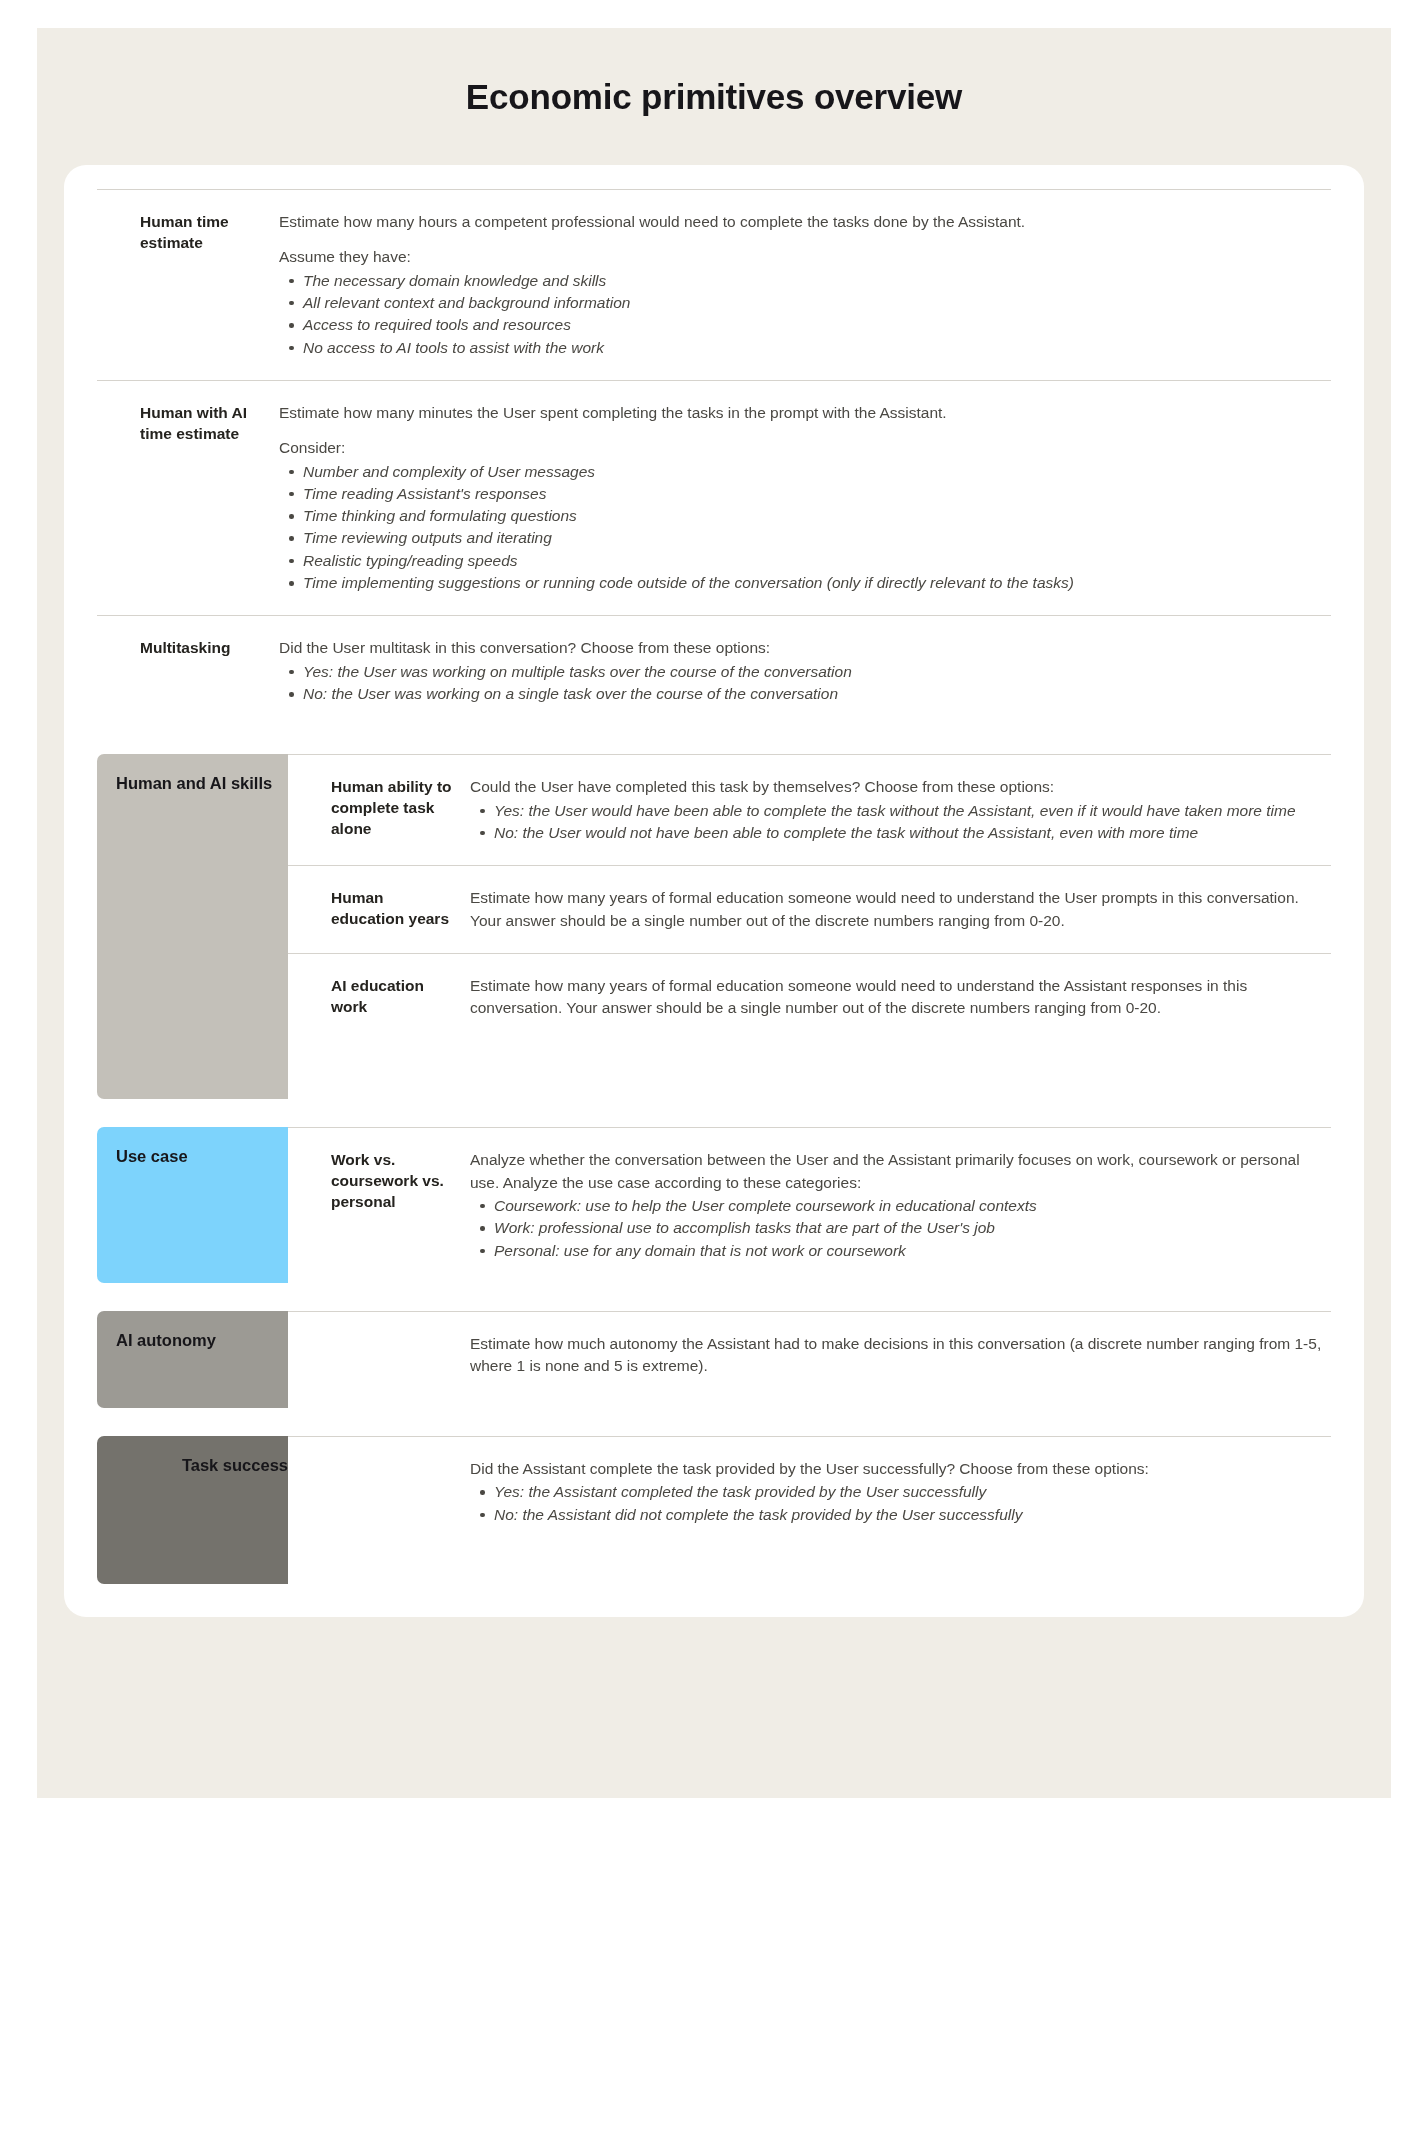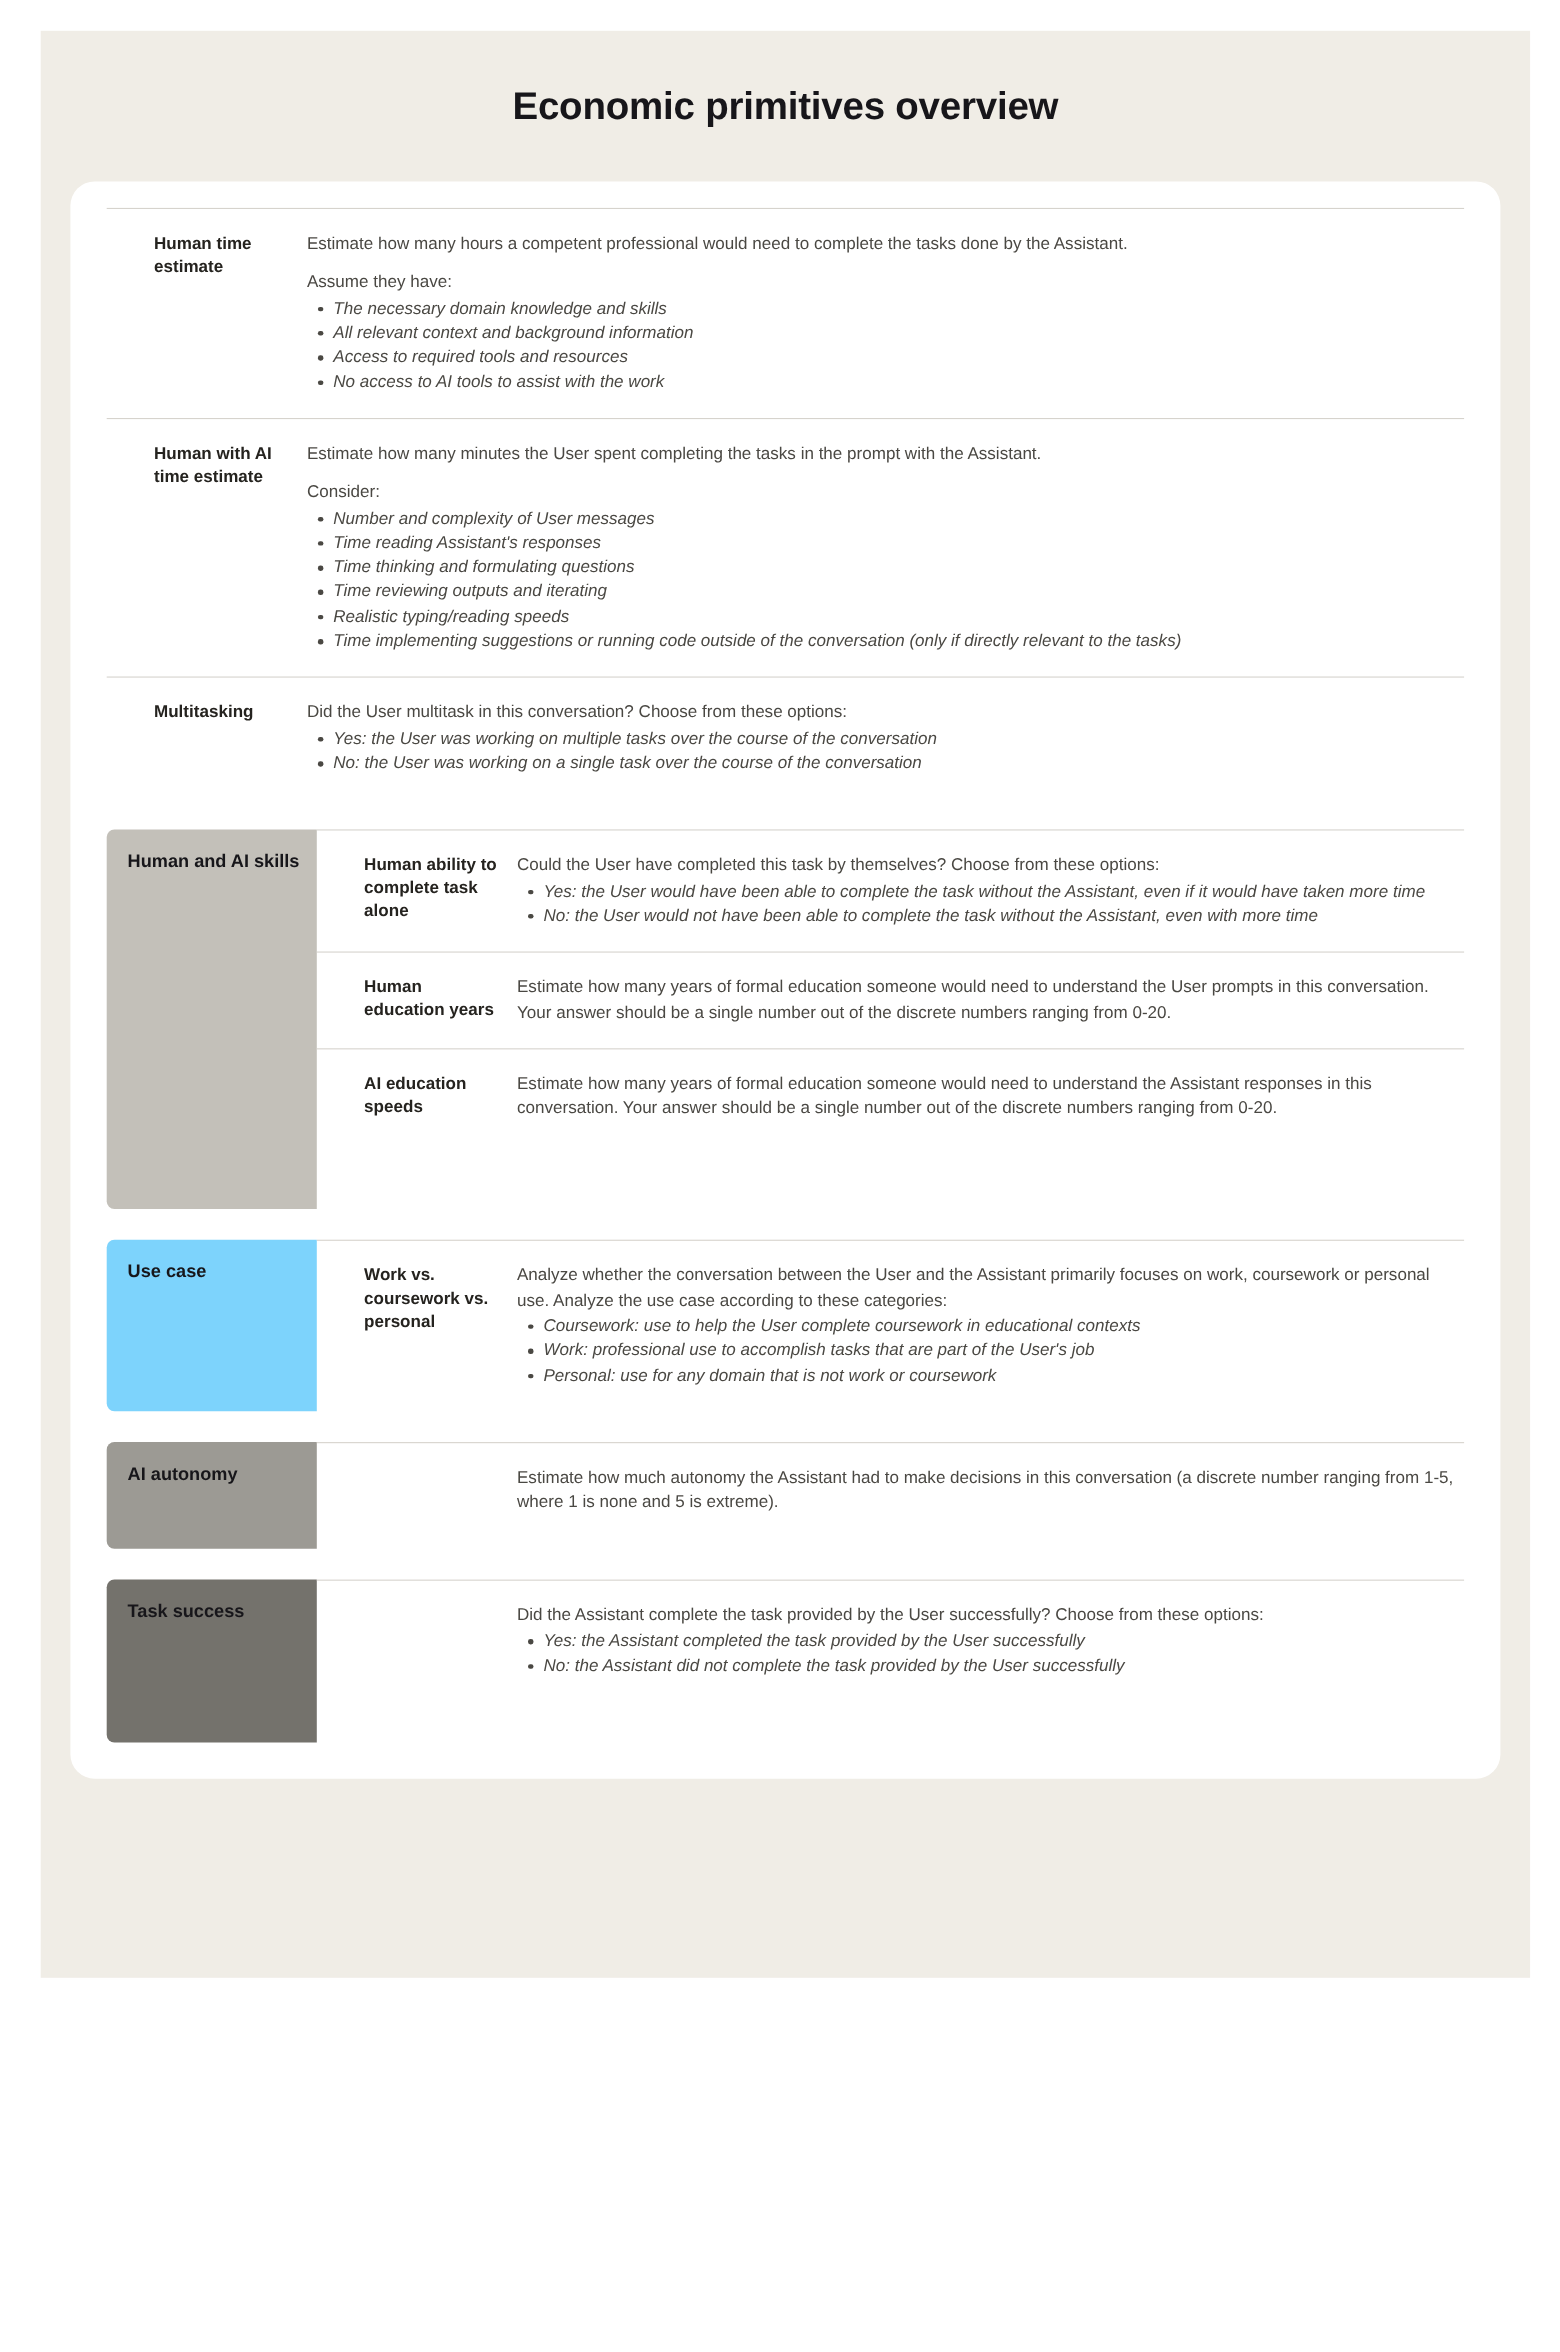--- a/index.html
+++ b/index.html
@@ -220,21 +220,21 @@
           </div>
 
           <div class="row">
             <div class="row-name">Human education years</div>
             <div class="row-desc">
               <p>Estimate how many years of formal education someone would need to understand the User prompts in this conversation. Your answer should be a single number out of the discrete numbers ranging from 0-20.</p>
             </div>
           </div>
 
           <div class="row">
-            <div class="row-name">AI education speeds</div>
+            <div class="row-name">AI education work</div>
             <div class="row-desc">
               <p>Estimate how many years of formal education someone would need to understand the Assistant responses in this conversation. Your answer should be a single number out of the discrete numbers ranging from 0-20.</p>
             </div>
           </div>
 
         </div>
       </div>
 
       <div class="group group-usecase">
         <div class="group-label" style="background: #7dd3fc;">Use case</div>
@@ -259,21 +259,21 @@
           <div class="row">
             <div class="row-name" style="display: block; visibility: hidden;">&nbsp;</div>
             <div class="row-desc">
               <p>Estimate how much autonomy the Assistant had to make decisions in this conversation (a discrete number ranging from 1-5, where 1 is none and 5 is extreme).</p>
             </div>
           </div>
         </div>
       </div>
 
       <div class="group group-success">
-        <div class="group-label" style="background: rgb(116, 114, 108);">Task success</div>
+        <div class="group-label" style="background: rgb(116, 114, 108); text-align: right;">Task success</div>
         <div class="group-rows">
           <div class="row">
             <div class="row-name" style="display: block; visibility: hidden;">&nbsp;</div>
             <div class="row-desc">
               <p class="tight">Did the Assistant complete the task provided by the User successfully? Choose from these options:</p>
               <ul>
                 <li>Yes: the Assistant completed the task provided by the User successfully</li>
                 <li>No: the Assistant did not complete the task provided by the User successfully</li>
               </ul>
             </div>

